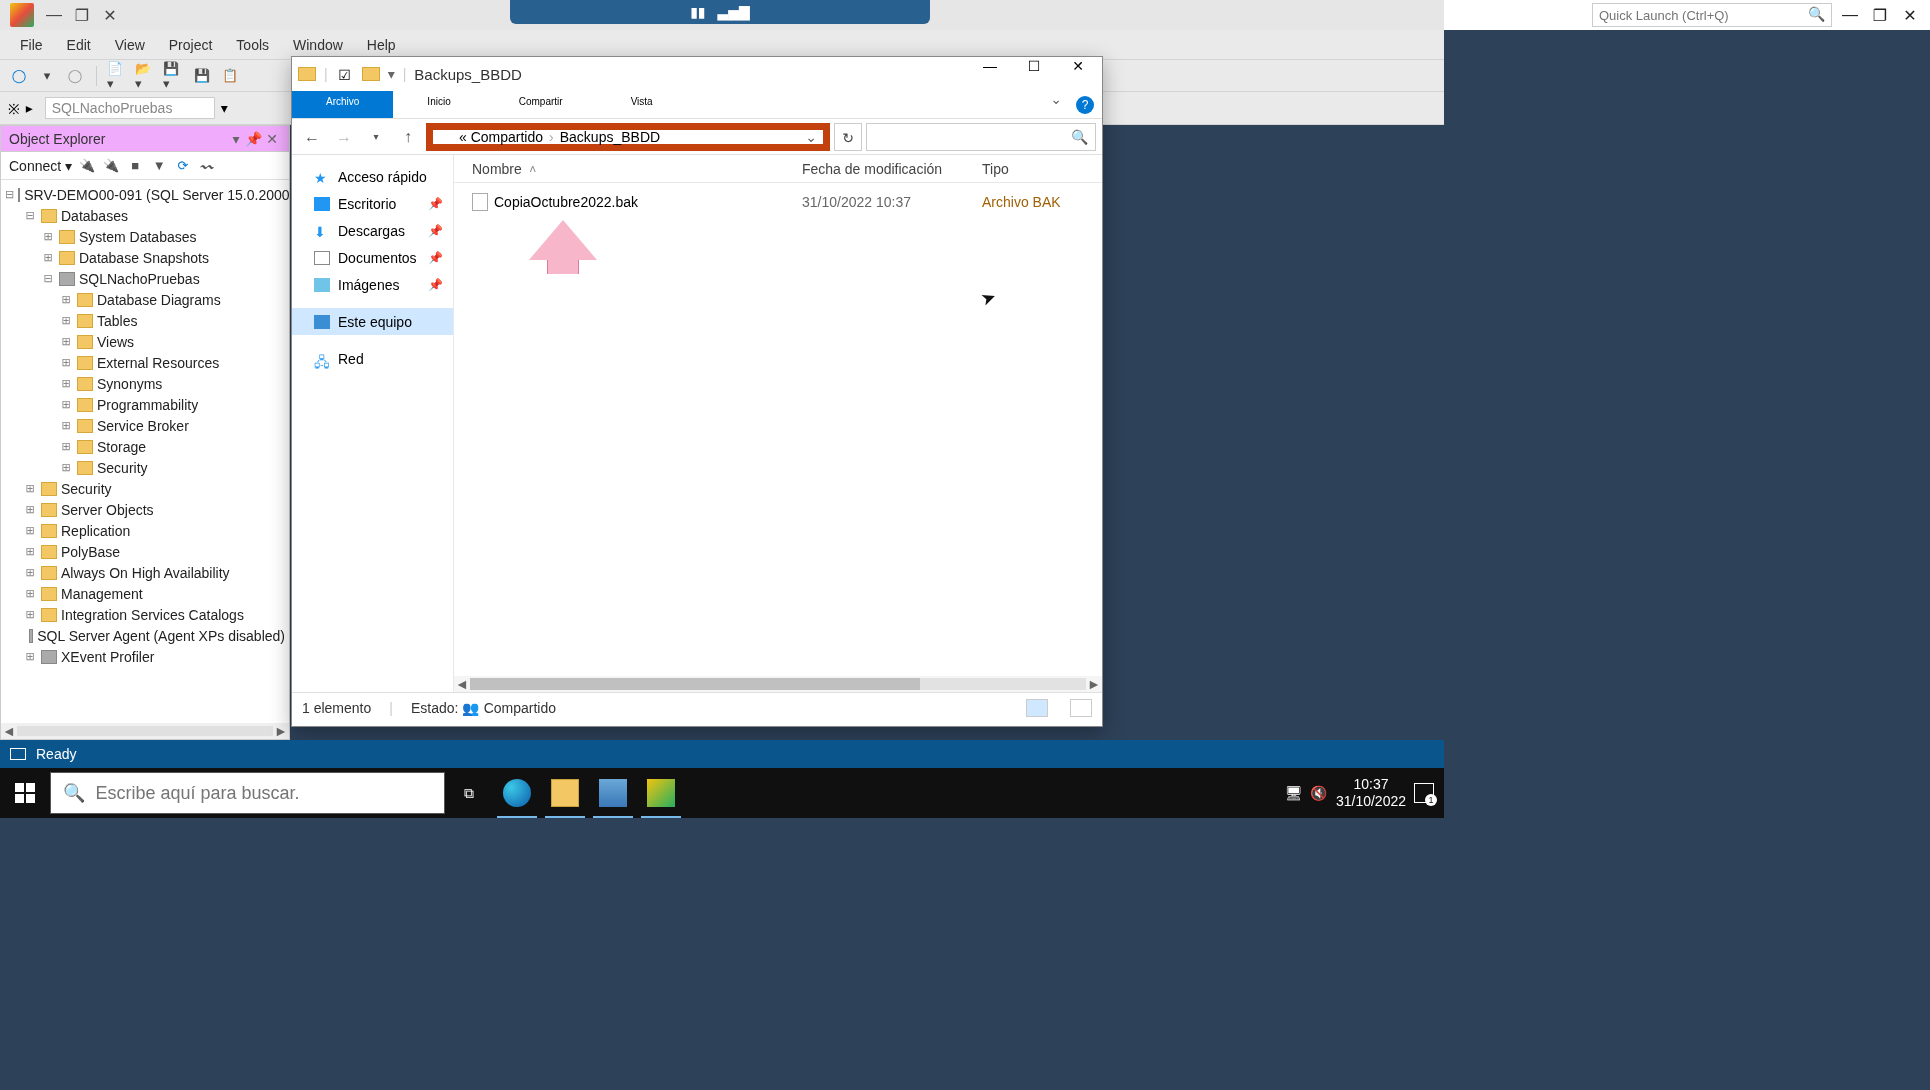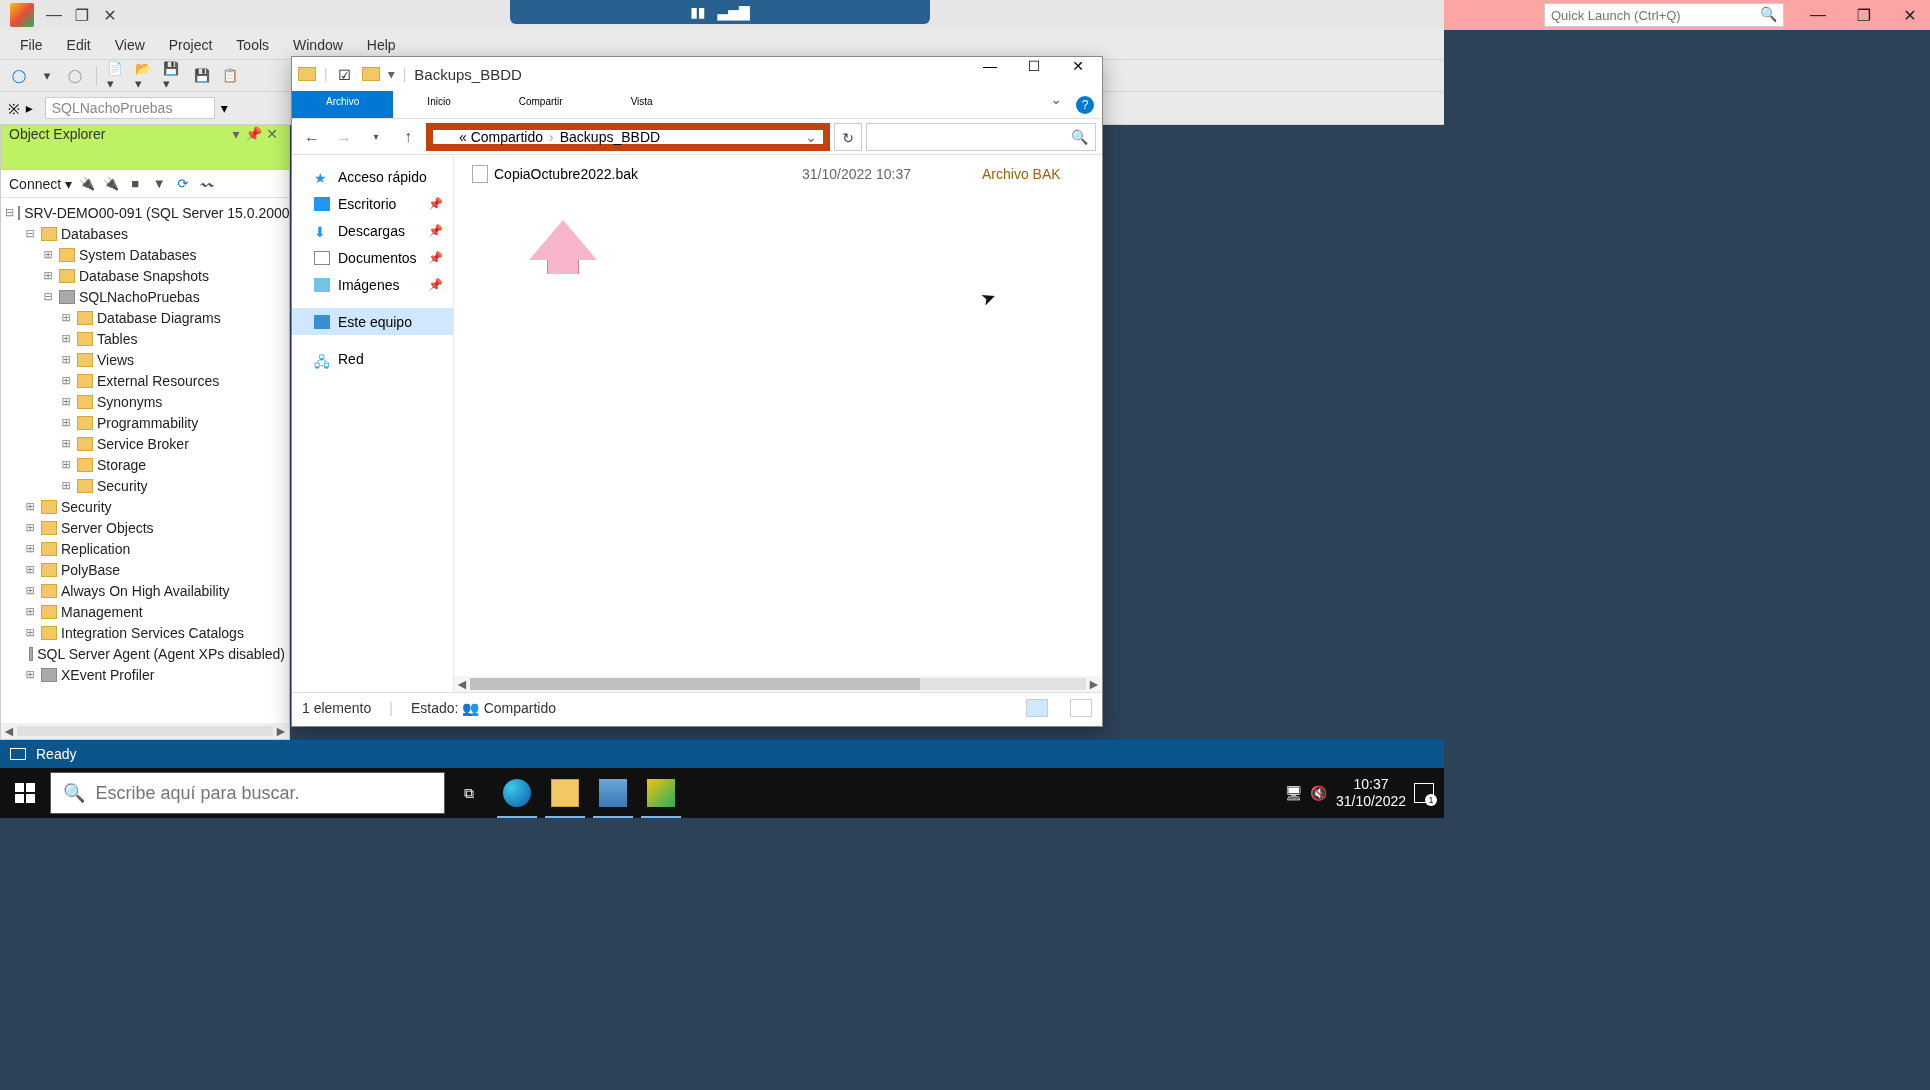--- a/index.html
+++ b/index.html
@@ -7,40 +7,40 @@
 
 
 .ssms-title { position:absolute; left:0; top:0; width:1444px; height:30px; background:#e6e6e6; display:flex; align-items:center; }
 .ssms-title .logo { width:24px; height:24px; margin:0 8px 0 10px; background:linear-gradient(135deg,#f1c40f 0%,#e74c3c 50%,#27ae60 100%); border-radius:2px; }
 .ssms-title .title-text { flex:1; color:#444; font-size:15px; }
 .ssms-title .win-btns { display:flex; gap:4px; margin-right:8px; color:#444; }
 .ssms-title .win-btns span { width:24px; text-align:center; cursor:pointer; font-size:16px; }
 .ssms-title .center-tab { position:absolute; left:510px; top:0; width:420px; height:24px; background:#286090; border-radius:0 0 6px 6px; display:flex; align-items:center; justify-content:center; gap:12px; color:#fff; }
 
 
-.ql-area { position:absolute; right:0; top:0; width:486px; height:30px; background:#fca5a5; display:flex; align-items:center; gap:22px; padding:0 8px; justify-content:flex-end; }
+.ql-area { position:absolute; right:0; top:0; width:486px; height:30px; background:#ffffff; display:flex; align-items:center; gap:6px; padding:0 8px; justify-content:flex-end; }
 .ql-area input { width:240px; height:24px; border:1px solid #ccc; padding:0 24px 0 6px; color:#999; font-size:13px; }
 .ql-area .glyph { width:24px; text-align:center; font-size:16px; color:#222; cursor:pointer; }
 
 
 .menu { position:absolute; left:0; top:30px; width:1444px; height:29px; background:#eaeaea; display:flex; align-items:center; padding:0 10px; gap:4px; color:#333; font-size:15px; }
 .menu span { padding:4px 10px; cursor:pointer; }
 
 
 .tb { position:absolute; left:0; top:59px; width:1444px; height:33px; background:#eaeaea; border-top:1px solid #d4d4d4; border-bottom:1px solid #d4d4d4; display:flex; align-items:center; padding:0 8px; gap:6px; }
 .tb .btn { width:22px; height:22px; display:inline-flex; align-items:center; justify-content:center; color:#444; font-size:13px; cursor:pointer; }
 .tb .sep { width:1px; height:20px; background:#ccc; margin:0 4px; }
 
 
 .tb2 { position:absolute; left:0; top:92px; width:1444px; height:33px; background:#eaeaea; border-bottom:1px solid #d4d4d4; display:flex; align-items:center; padding:0 8px; gap:6px; }
 .tb2 input { width:170px; height:22px; border:1px solid #ccc; padding:0 6px; color:#888; }
 
 
 .oe { position:absolute; left:0; top:125px; width:290px; height:615px; background:#fff; border:1px solid #ccc; }
-.oe-title { height:44px; background:#bef264; border-bottom:1px solid #ccc; display:flex; align-items:flex-start; padding:0 8px; color:#333; }
+.oe-title { height:26px; background:#f0abfc; border-bottom:1px solid #ccc; display:flex; align-items:center; padding:0 8px; color:#333; }
 .oe-title .spacer { flex:1; }
 .oe-title .tbtn { width:18px; cursor:pointer; text-align:center; color:#666; }
 .oe-toolbar { height:28px; display:flex; align-items:center; gap:6px; padding:0 8px; border-bottom:1px solid #e0e0e0; }
 .oe-toolbar .conn { font-size:14px; color:#222; cursor:pointer; }
 .oe-toolbar .ico { width:18px; height:18px; display:inline-flex; align-items:center; justify-content:center; color:#555; font-size:13px; cursor:pointer; }
 .oe-tree { height:540px; overflow:auto; padding:4px 0; }
 .tree-row { display:flex; align-items:center; height:21px; padding:0 4px; cursor:pointer; white-space:nowrap; color:#222; font-size:14px; }
 .tree-row .exp { width:14px; text-align:center; color:#888; font-size:11px; }
 .tree-row .ficon { width:16px; height:14px; display:inline-block; margin:0 4px; background:#f3c764; border:1px solid #d6a83a; }
 .tree-row .sicon { width:16px; height:14px; display:inline-block; margin:0 4px; background:#aaa; border:1px solid #888; }
@@ -406,20 +406,25 @@
           <span class="sico pc"></span>
           <span>Este equipo</span>
         </div>
         <div style="height: 10px;"></div>
         <div class="side-row">
           <span class="sico net">🖧</span>
           <span>Red</span>
         </div>
       </div>
     <div class="exp-list">
+      <div class="list-head">
+        <span class="col name"><span>Nombre</span><span class="sort"> ˄</span></span>
+        <span class="col date">Fecha de modificación</span>
+        <span class="col type">Tipo</span>
+      </div>
       <div class="list-body" id="file-rows">
           <div class="file-row">
             <span class="fico"></span>
             <span class="fname">CopiaOctubre2022.bak</span>
             <span class="fdate">31/10/2022 10:37</span>
             <span class="ftype">Archivo BAK</span>
           </div>
         </div>
       <div class="hscroll">
         <span class="arr">◄</span>

